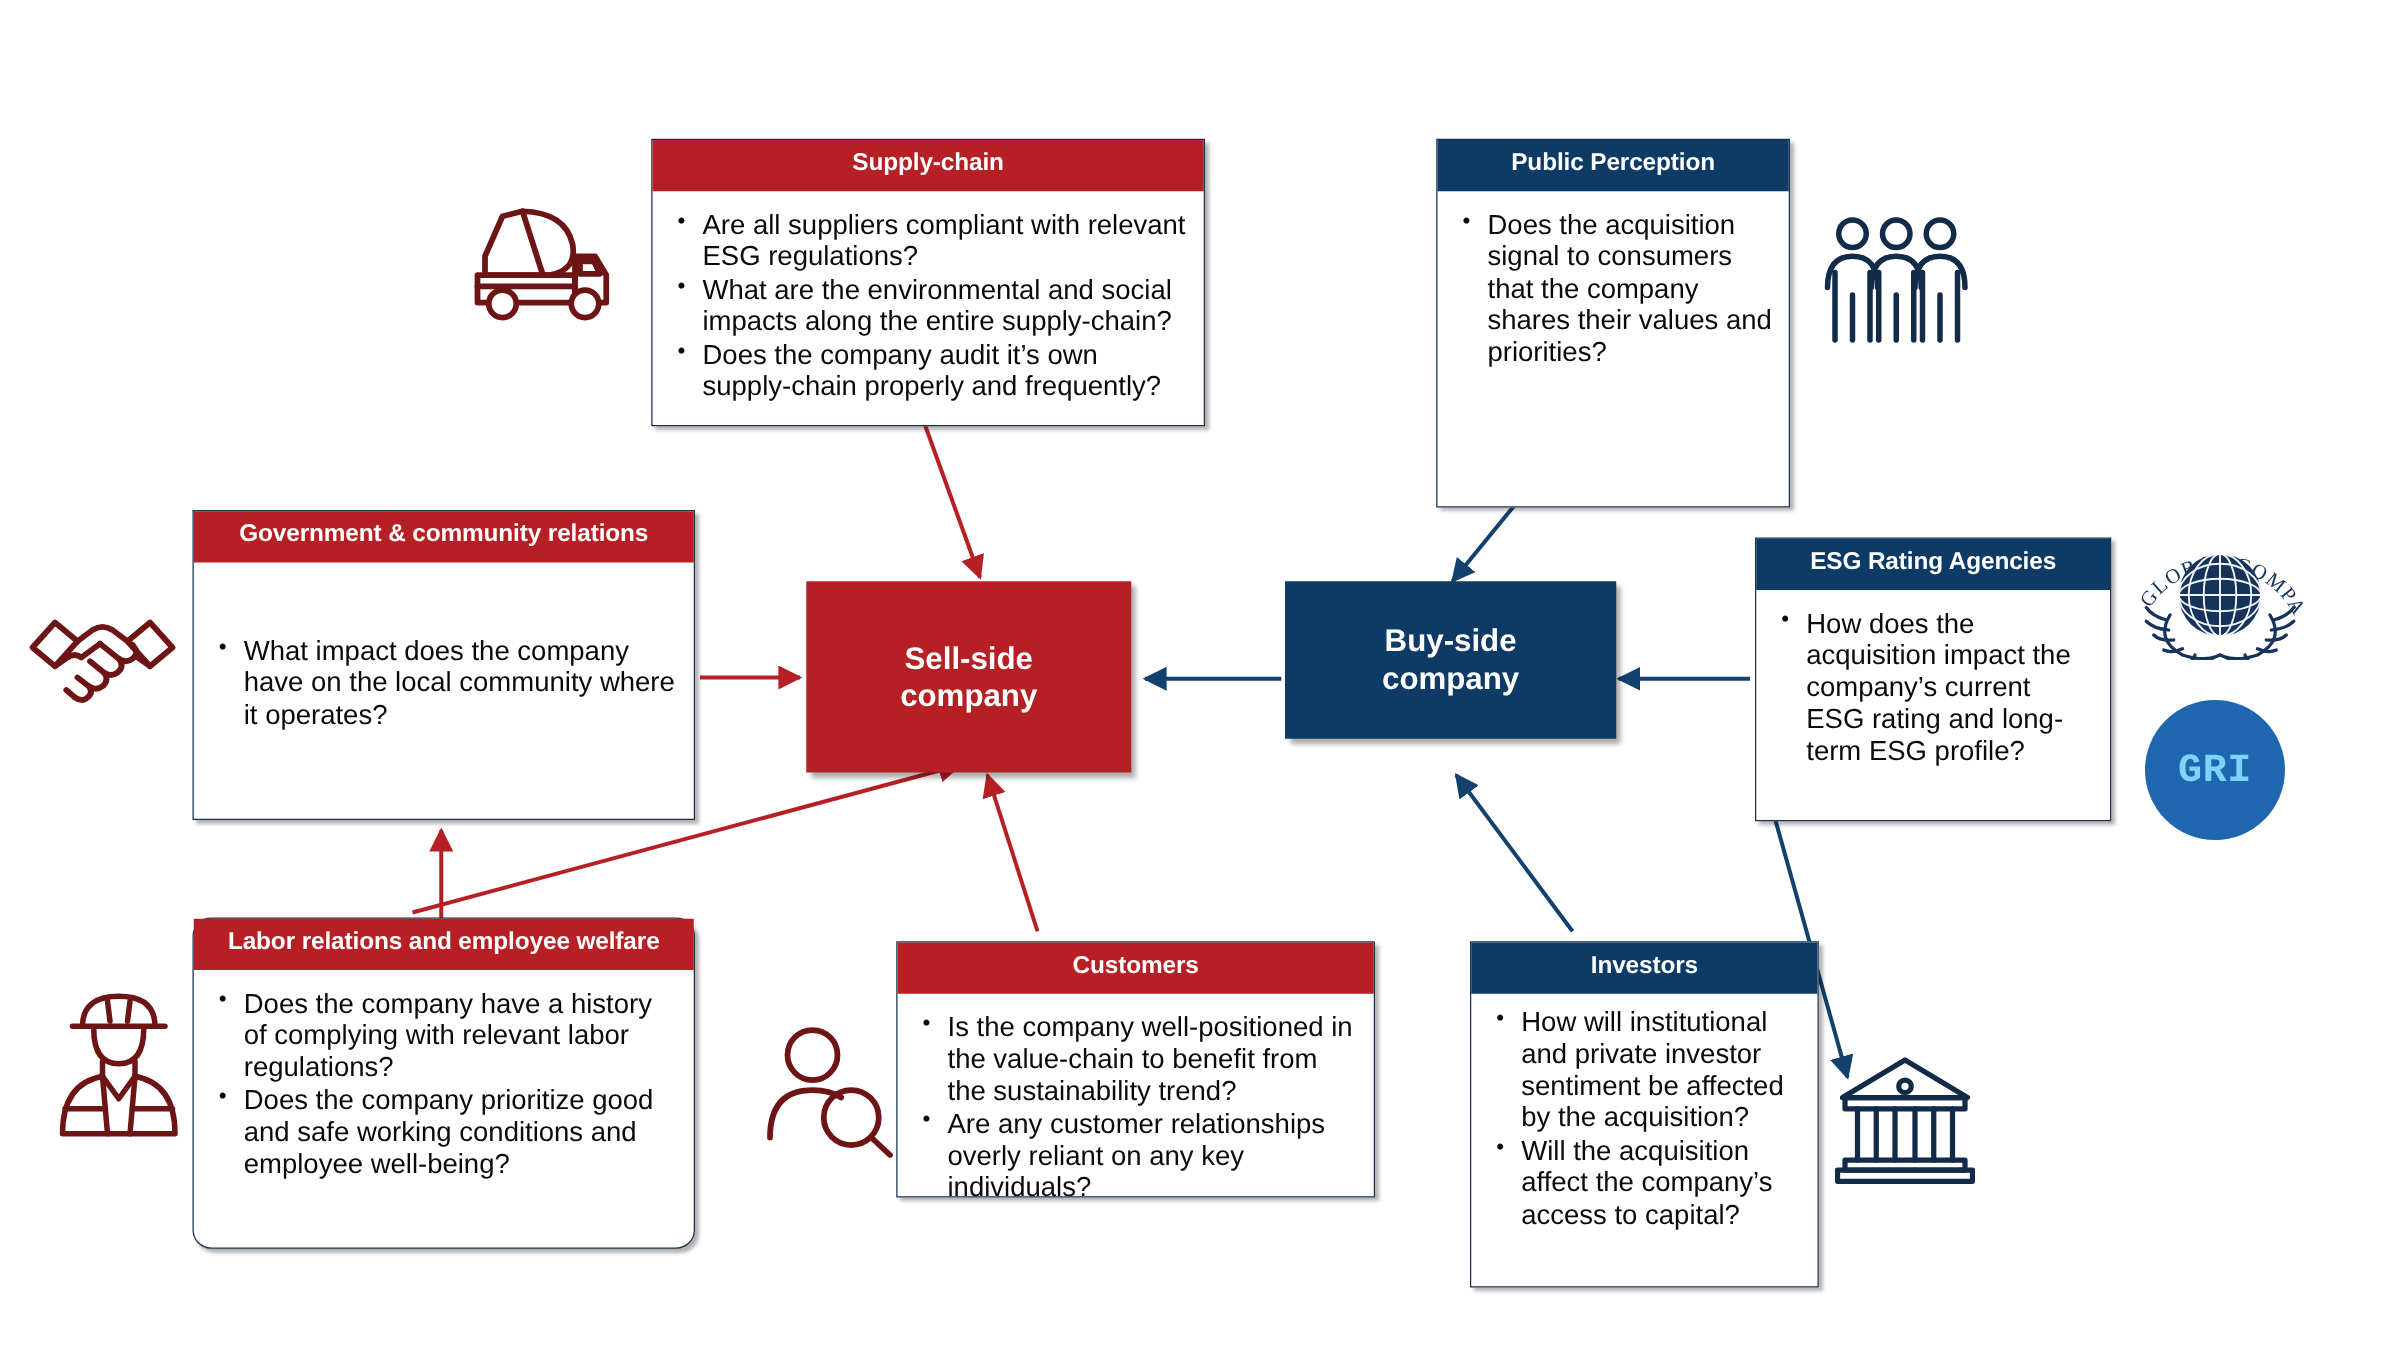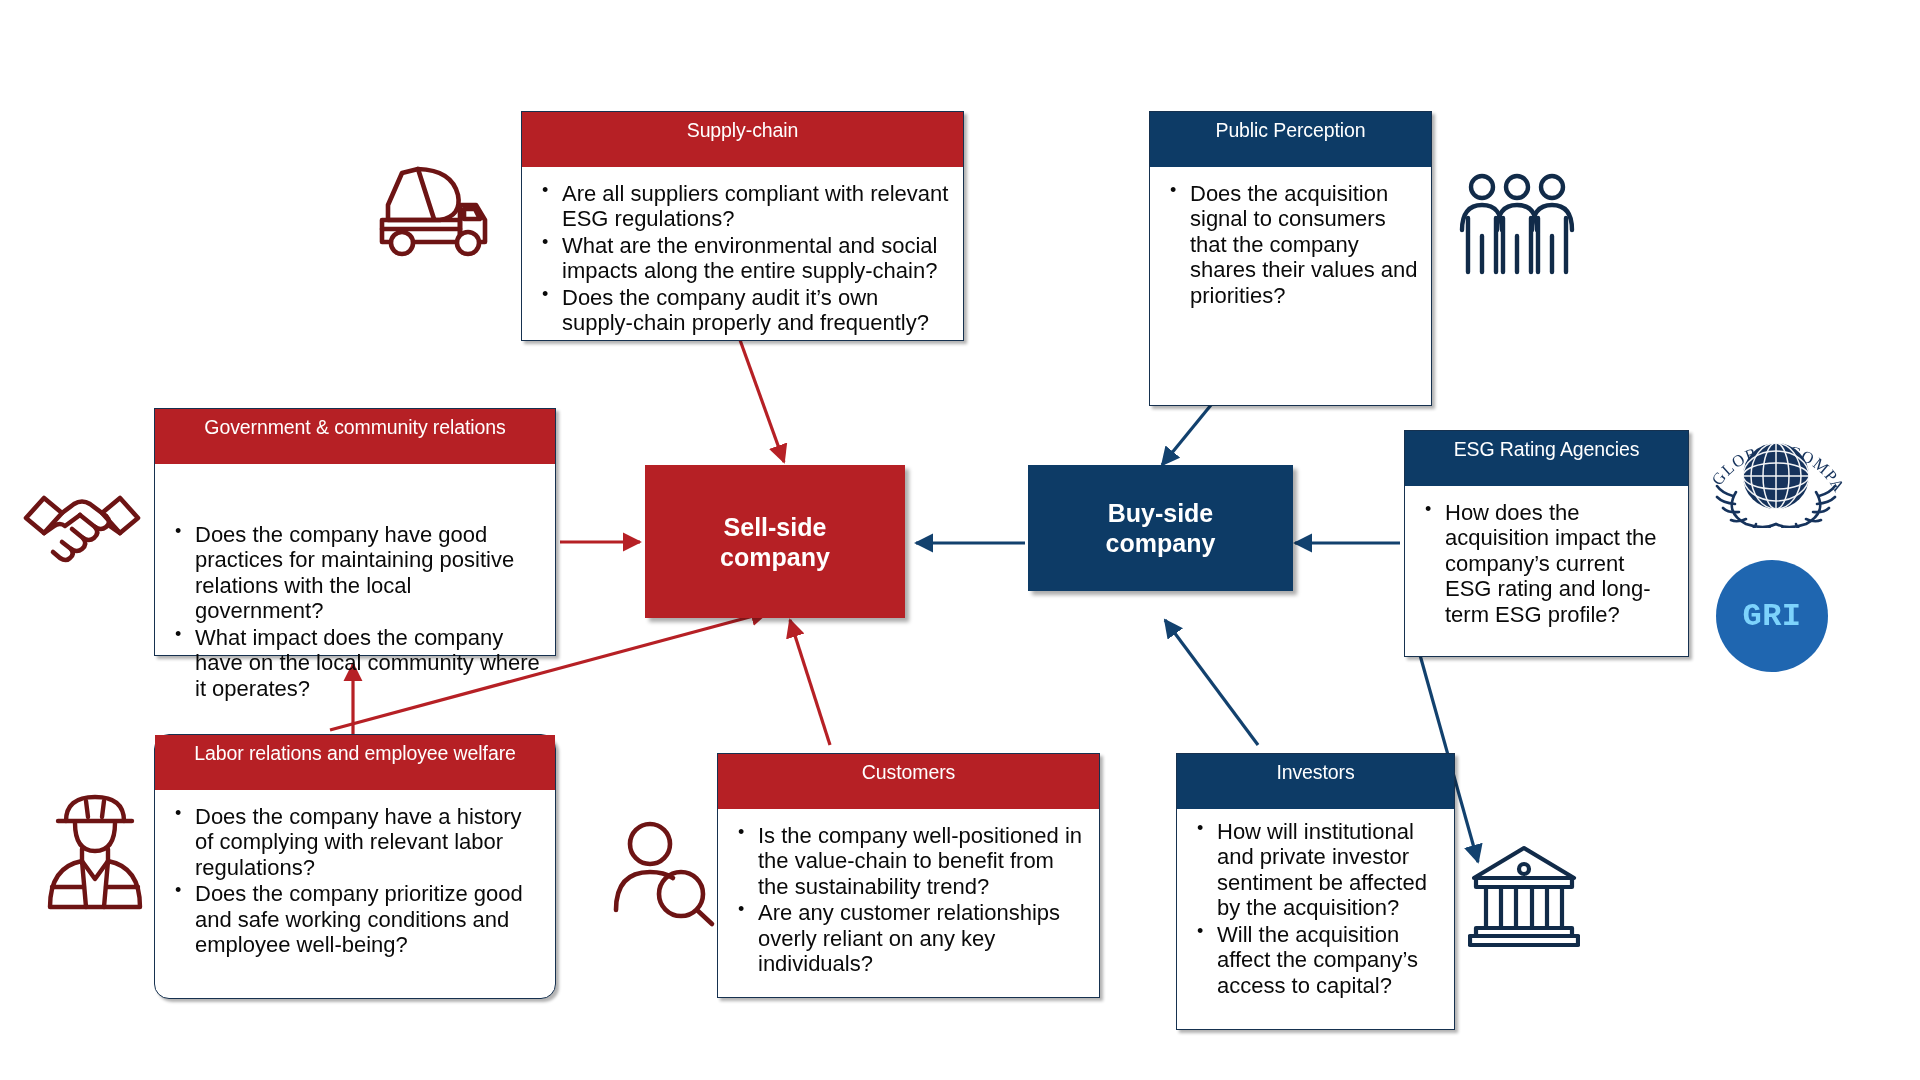--- a/index.html
+++ b/index.html
@@ -17,25 +17,25 @@
   
   .card {
     position: absolute;
     background: #ffffff;
     border: 1px solid #16314f;
     box-shadow: 3px 3px 3px rgba(0,0,0,0.30);
     display: flex; flex-direction: column;
   }
   .card-head {
     color: #ffffff;
-    font-weight: normal;
+    font-weight: bold;
     font-size: 19.5px;
     line-height: 1.22;
     text-align: center;
-    padding: 7px 8px 24px 8px;
+    padding: 7px 8px 10px 8px;
     letter-spacing: -0.1px;
   }
   .card.red  > .card-head { background: #b62025; }
   .card.blue > .card-head { background: #0d3b66; }
   .card-body { flex: 1; padding: 14px 12px 10px 12px; }
   .card.tight .card-body { padding-top: 10px; }
 
   ul.bullets { list-style: none; }
   ul.bullets li {
     position: relative;
@@ -146,21 +146,20 @@
       <ul class="bullets">
         <li>Does the acquisition signal to consumers that the company shares their values and priorities?</li>
       </ul>
     </div>
   </div>
 
   <div class="card red" style="left:154px; top:408px; width:402px; height:248px;gap:44px;">
     <div class="card-head">Government &amp; community relations</div>
     <div class="card-body">
       <ul class="bullets">
-        <li>Does the company have good practices for maintaining positive relations with the local government?</li>
         <li>What impact does the company have on the local community where it operates?</li>
       </ul>
     </div>
   </div>
 
   <div class="card blue" style="left:1404px; top:430px; width:285px; height:227px;">
     <div class="card-head">ESG Rating Agencies</div>
     <div class="card-body">
       <ul class="bullets">
         <li>How does the acquisition impact the company’s current ESG rating and long-term ESG profile?</li>
@@ -171,21 +170,21 @@
   <div class="card red" style="left:154px; top:734px; width:402px; height:265px;border-radius:15px;">
     <div class="card-head">Labor relations and employee welfare</div>
     <div class="card-body">
       <ul class="bullets">
         <li>Does the company have a history of complying with relevant labor regulations?</li>
         <li>Does the company prioritize good and safe working conditions and employee well-being?</li>
       </ul>
     </div>
   </div>
 
-  <div class="card red" style="left:717px; top:753px; width:383px; height:245px;">
+  <div class="card red" style="left:717px; top:753px; width:383px; height:205px;">
     <div class="card-head">Customers</div>
     <div class="card-body">
       <ul class="bullets">
         <li>Is the company well-positioned in the value-chain to benefit from the sustainability trend?</li>
         <li>Are any customer relationships overly reliant on any key individuals?</li>
       </ul>
     </div>
   </div>
 
   <div class="card blue tight" style="left:1176px; top:753px; width:279px; height:277px;">

